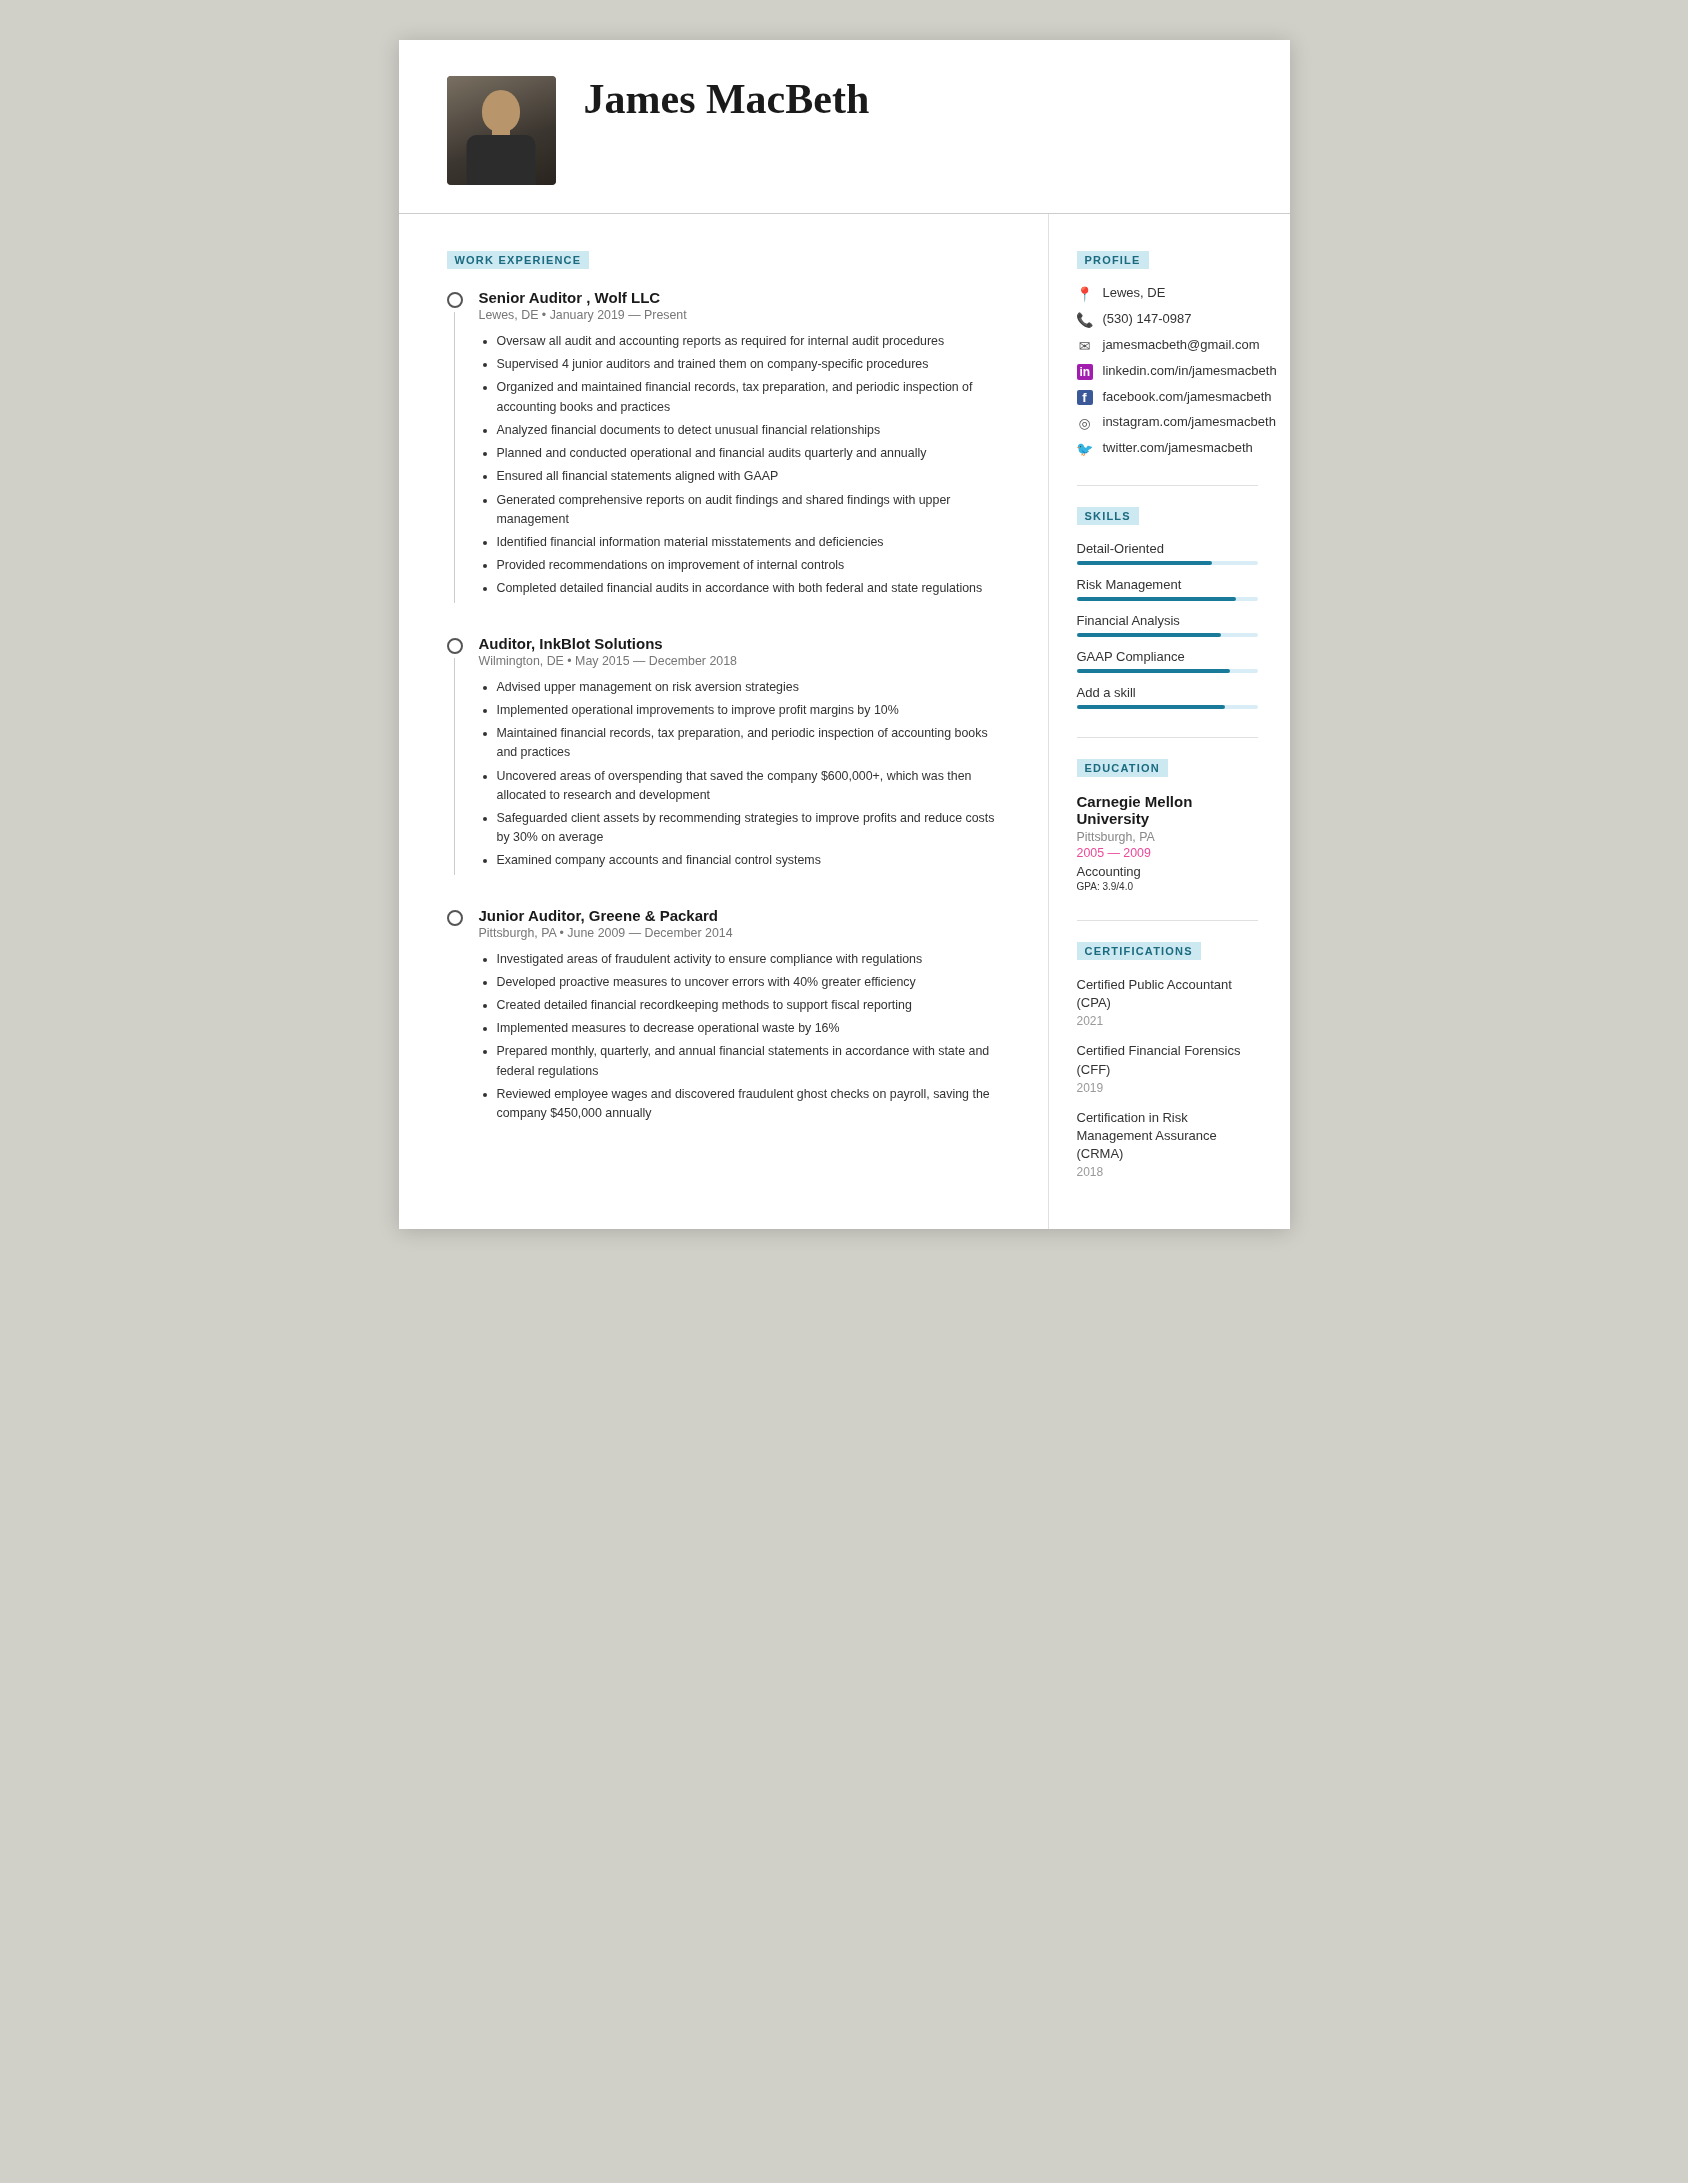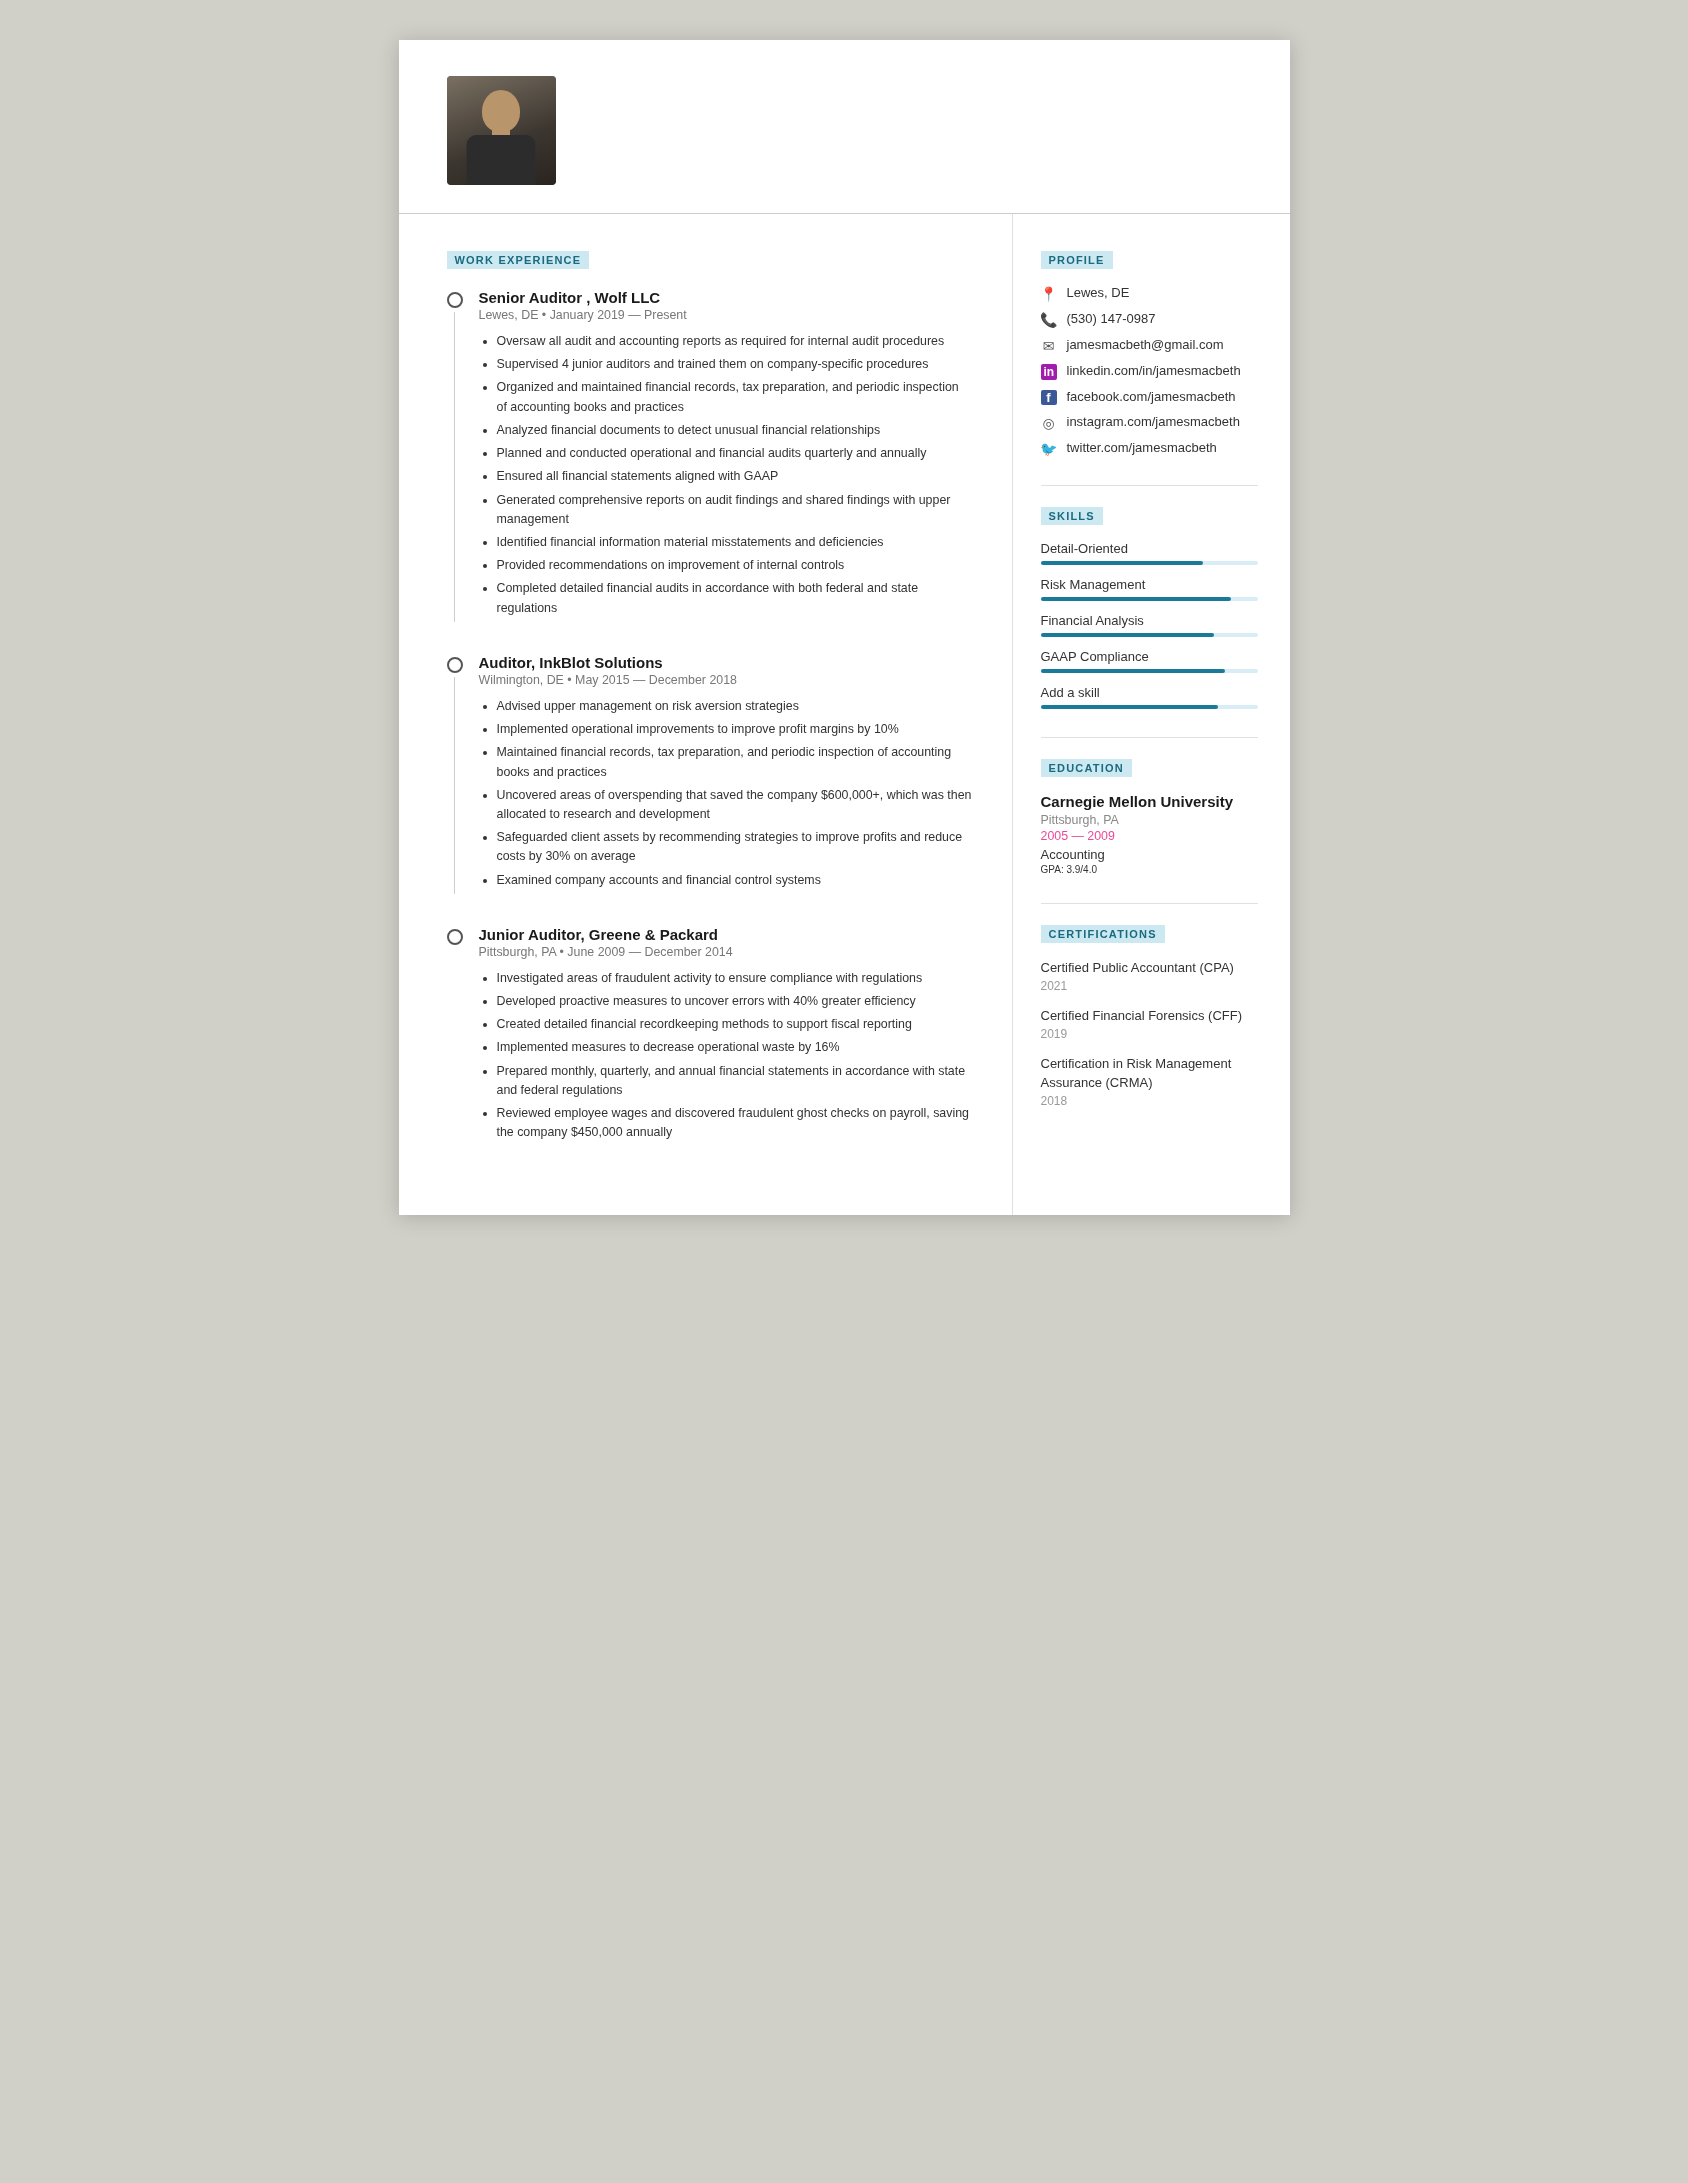--- a/index.html
+++ b/index.html
@@ -105,21 +105,21 @@
       gap: 0;
     }
     
     .left-col {
       flex: 1;
       padding: 36px 40px 36px 48px;
       border-right: 1.5px solid #e0e0e0;
     }
     
     .right-col {
-      width: 277px;
+      width: 241px;
       flex-shrink: 0;
       padding: 36px 32px 36px 28px;
     }
     
     .section-label {
       display: inline-block;
       background: #cce8f0;
       color: #1a6a80;
       font-size: 11px;
       font-weight: 700;
@@ -293,20 +293,21 @@
     <div class="avatar">
       <div class="avatar-placeholder">
         <div class="avatar-silhouette">
           <div class="head"></div>
           <div class="neck"></div>
           <div class="body"></div>
         </div>
       </div>
     </div>
     <div class="header-text">
+      <div class="header-name">James MacBeth</div>
     </div>
   </div>
 
   <div class="main-content">
 
     <div class="left-col">
       <span class="section-label">WORK EXPERIENCE</span>
 
       
       <div class="job-entry">

